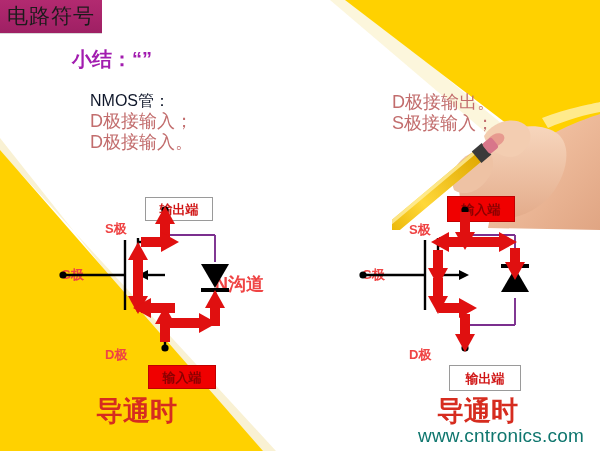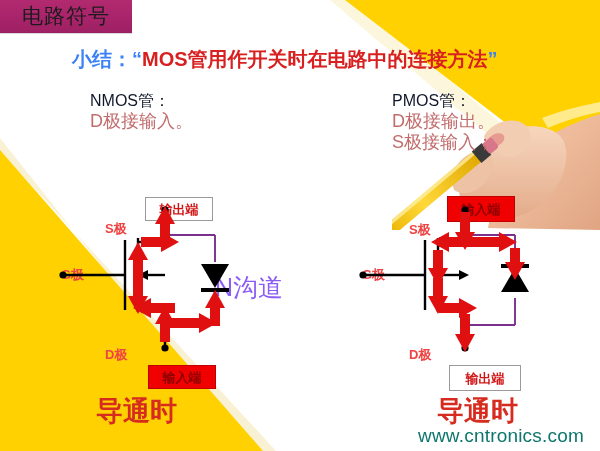--- a/index.html
+++ b/index.html
@@ -40,38 +40,38 @@
     clip-path:polygon(0px 138px, 0px 151px, 276px 451px, 248px 451px);
     opacity:.75;
   }
 
   
   .hand-wrap{position:absolute;left:392px;top:78px;width:208px;height:152px;}
   .hand-wrap svg{display:block;}
 
   
   .badge{
-    position:absolute;left:0px;top:0px;width:132px;height:33px;
+    position:absolute;left:0px;top:0px;width:102px;height:33px;
     background:#b0256b;
     background:linear-gradient(180deg,#b22a70 0%,#a8246a 55%,#9e2063 100%);
     display:flex;align-items:center;justify-content:center;
     box-shadow:0 1px 0 rgba(0,0,0,.15);
   }
   .badge span{
     font-family:"DejaVu Serif","Liberation Serif",serif;
     font-size:21px;color:#1b1b1b;letter-spacing:1px;line-height:1;
   }
 
   
   .title{
     position:absolute;left:72px;top:44px;width:470px;height:30px;
     display:flex;align-items:center;white-space:nowrap;
     font-weight:bold;font-size:20px;line-height:1;
   }
-  .title .blk{color:#3b82f6;}
+  .title .blk{color:#a21caf;}
   .title .red{color:#d92020;}
 
   
   .desc{position:absolute;line-height:1.18;white-space:nowrap;}
   .desc .head{font-size:16px;color:#0f172a;}
   .desc .body{font-size:18px;color:#c26d6d;}
   .desc-left{left:90px;top:92px;}
   .desc-right{left:392px;top:92px;}
 
   
@@ -83,21 +83,21 @@
   
   .tbox{
     position:absolute;display:flex;align-items:center;justify-content:center;
     font-size:13px;font-weight:bold;line-height:1;
   }
   .tbox.out{background:#ffffff;border:1px solid #9a9a9a;color:#d01515;}
   .tbox.in{background:#f00000;border:1px solid #c00000;color:#8a0000;}
 
   
   .channel{
-    position:absolute;font-size:25px;font-weight:normal;color:#8b5cf6;
+    position:absolute;font-size:18px;font-weight:bold;color:#ef4444;
     line-height:1;white-space:nowrap;
   }
   
   .pin{position:absolute;font-size:13px;font-weight:bold;color:#ef4444;line-height:1;white-space:nowrap;}
 
   
   .caption{
     position:absolute;font-size:27px;font-weight:bold;color:#d62c1f;
     line-height:1;white-space:nowrap;
   }
@@ -169,31 +169,30 @@
       <path d="M150 40 C176 30, 200 26, 208 24 L208 34 C196 36, 174 42, 156 50 Z" fill="#ffffff" opacity=".55"></path>
     </svg>
   </div>
 
   <div class="badge">
     <span>电路符号</span>
   </div>
 
   <div class="title">
     <span class="blk">小结：“</span>
-    <span class="red">MOS管用作开关时在电路中的连接方法</span>
     <span class="blk">”</span>
   </div>
 
   <div class="desc desc-left">
     <div class="head">NMOS管：</div>
+    <div class="body">D极接输入；</div>
     <div class="body">D极接输入。</div>
   </div>
 
   <div class="desc desc-right">
-    <div class="head">PMOS管：</div>
     <div class="body">D极接输出。</div>
     <div class="body">S极接输入；</div>
   </div>
 
   <div class="tbox out" style="left:145px;top:197px;width:66px;height:22px;">
     <span>输出端</span>
   </div>
   <div class="tbox in" style="left:148px;top:365px;width:66px;height:22px;">
     <span>输入端</span>
   </div>

